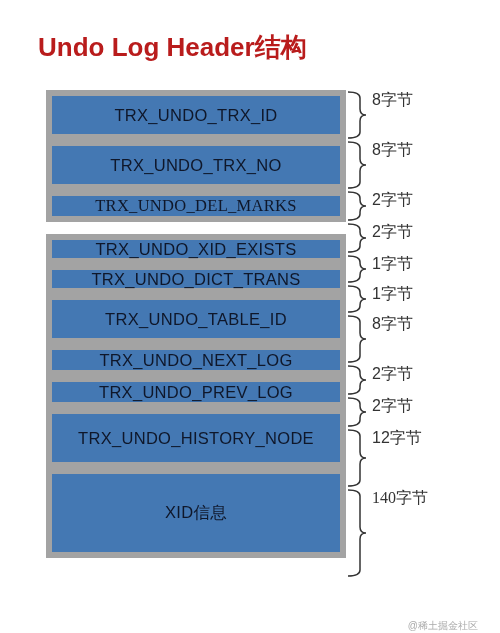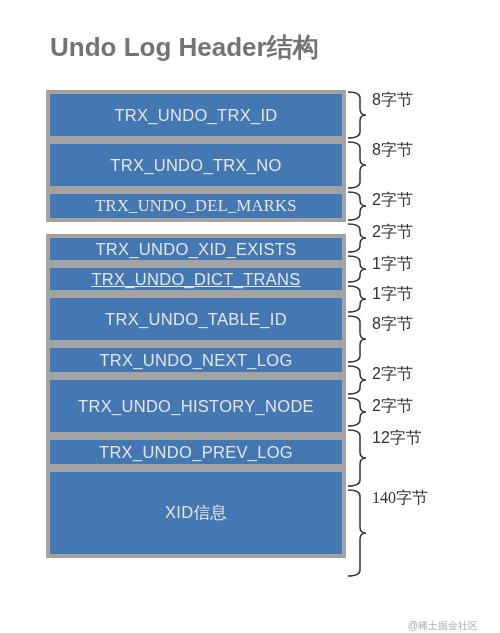--- a/index.html
+++ b/index.html
@@ -2,43 +2,43 @@
 <html><head>
 <meta charset="utf-8">
 <style>
   * { margin: 0; padding: 0; box-sizing: border-box; }
   body {
     font-family: Arial, "Microsoft YaHei", sans-serif;
     background: #fff;
     padding: 30px 20px 20px 20px;
   }
   .title {
-    color: #737373;
+    color: #b91c1c;
     font-size: 26px;
     font-weight: bold;
-    margin-left: 30px;
+    margin-left: 18px;
     margin-bottom: 25px;
   }
   .diagram {
     display: flex;
     align-items: stretch;
     margin-left: 26px;
   }
   .boxes {
     display: flex;
     flex-direction: column;
     width: 300px;
   }
   .row {
     background: #4478B3;
-    border: 4px solid #a3a3a3;
+    border: 6px solid #a3a3a3;
     display: flex;
     align-items: center;
     justify-content: center;
-    color: #e5e5e5;
+    color: #0f172a;
     font-size: 16.5px;
     letter-spacing: 0.3px;
   }
   .sizes {
     display: flex;
     flex-direction: column;
     justify-content: flex-start;
     width: 115px;
   }
   .srow {
@@ -88,34 +88,34 @@
       </div>
       <div class="row" style="height: 50px;">
         <span>TRX_UNDO_TRX_NO</span>
       </div>
       <div class="row" style="height: 32px; font-family: Liberation Serif, serif;">
         <span>TRX_UNDO_DEL_MARKS</span>
       </div>
       <div class="row" style="height: 30px; margin-top: 12px;">
         <span>TRX_UNDO_XID_EXISTS</span>
       </div>
-      <div class="row" style="height: 30px; text-decoration: underline;">
+      <div class="row" style="height: 30px;">
         <span>TRX_UNDO_DICT_TRANS</span>
       </div>
       <div class="row" style="height: 50px;">
         <span>TRX_UNDO_TABLE_ID</span>
       </div>
       <div class="row" style="height: 32px;">
         <span>TRX_UNDO_NEXT_LOG</span>
       </div>
+      <div class="row" style="height: 32px;">
+        <span>TRX_UNDO_PREV_LOG</span>
+      </div>
       <div class="row" style="height: 60px;">
         <span>TRX_UNDO_HISTORY_NODE</span>
-      </div>
-      <div class="row" style="height: 32px;">
-        <span>TRX_UNDO_PREV_LOG</span>
       </div>
       <div class="row" style="height: 90px;">
         <span>XID信息</span>
       </div>
     </div>
   <div class="sizes" id="sizes">
       <div class="srow" style="height: 50px;">
         <div class="bracket">
           <svg viewBox="0 0 20 50" preserveAspectRatio="none">
     <path d="M 2 2

